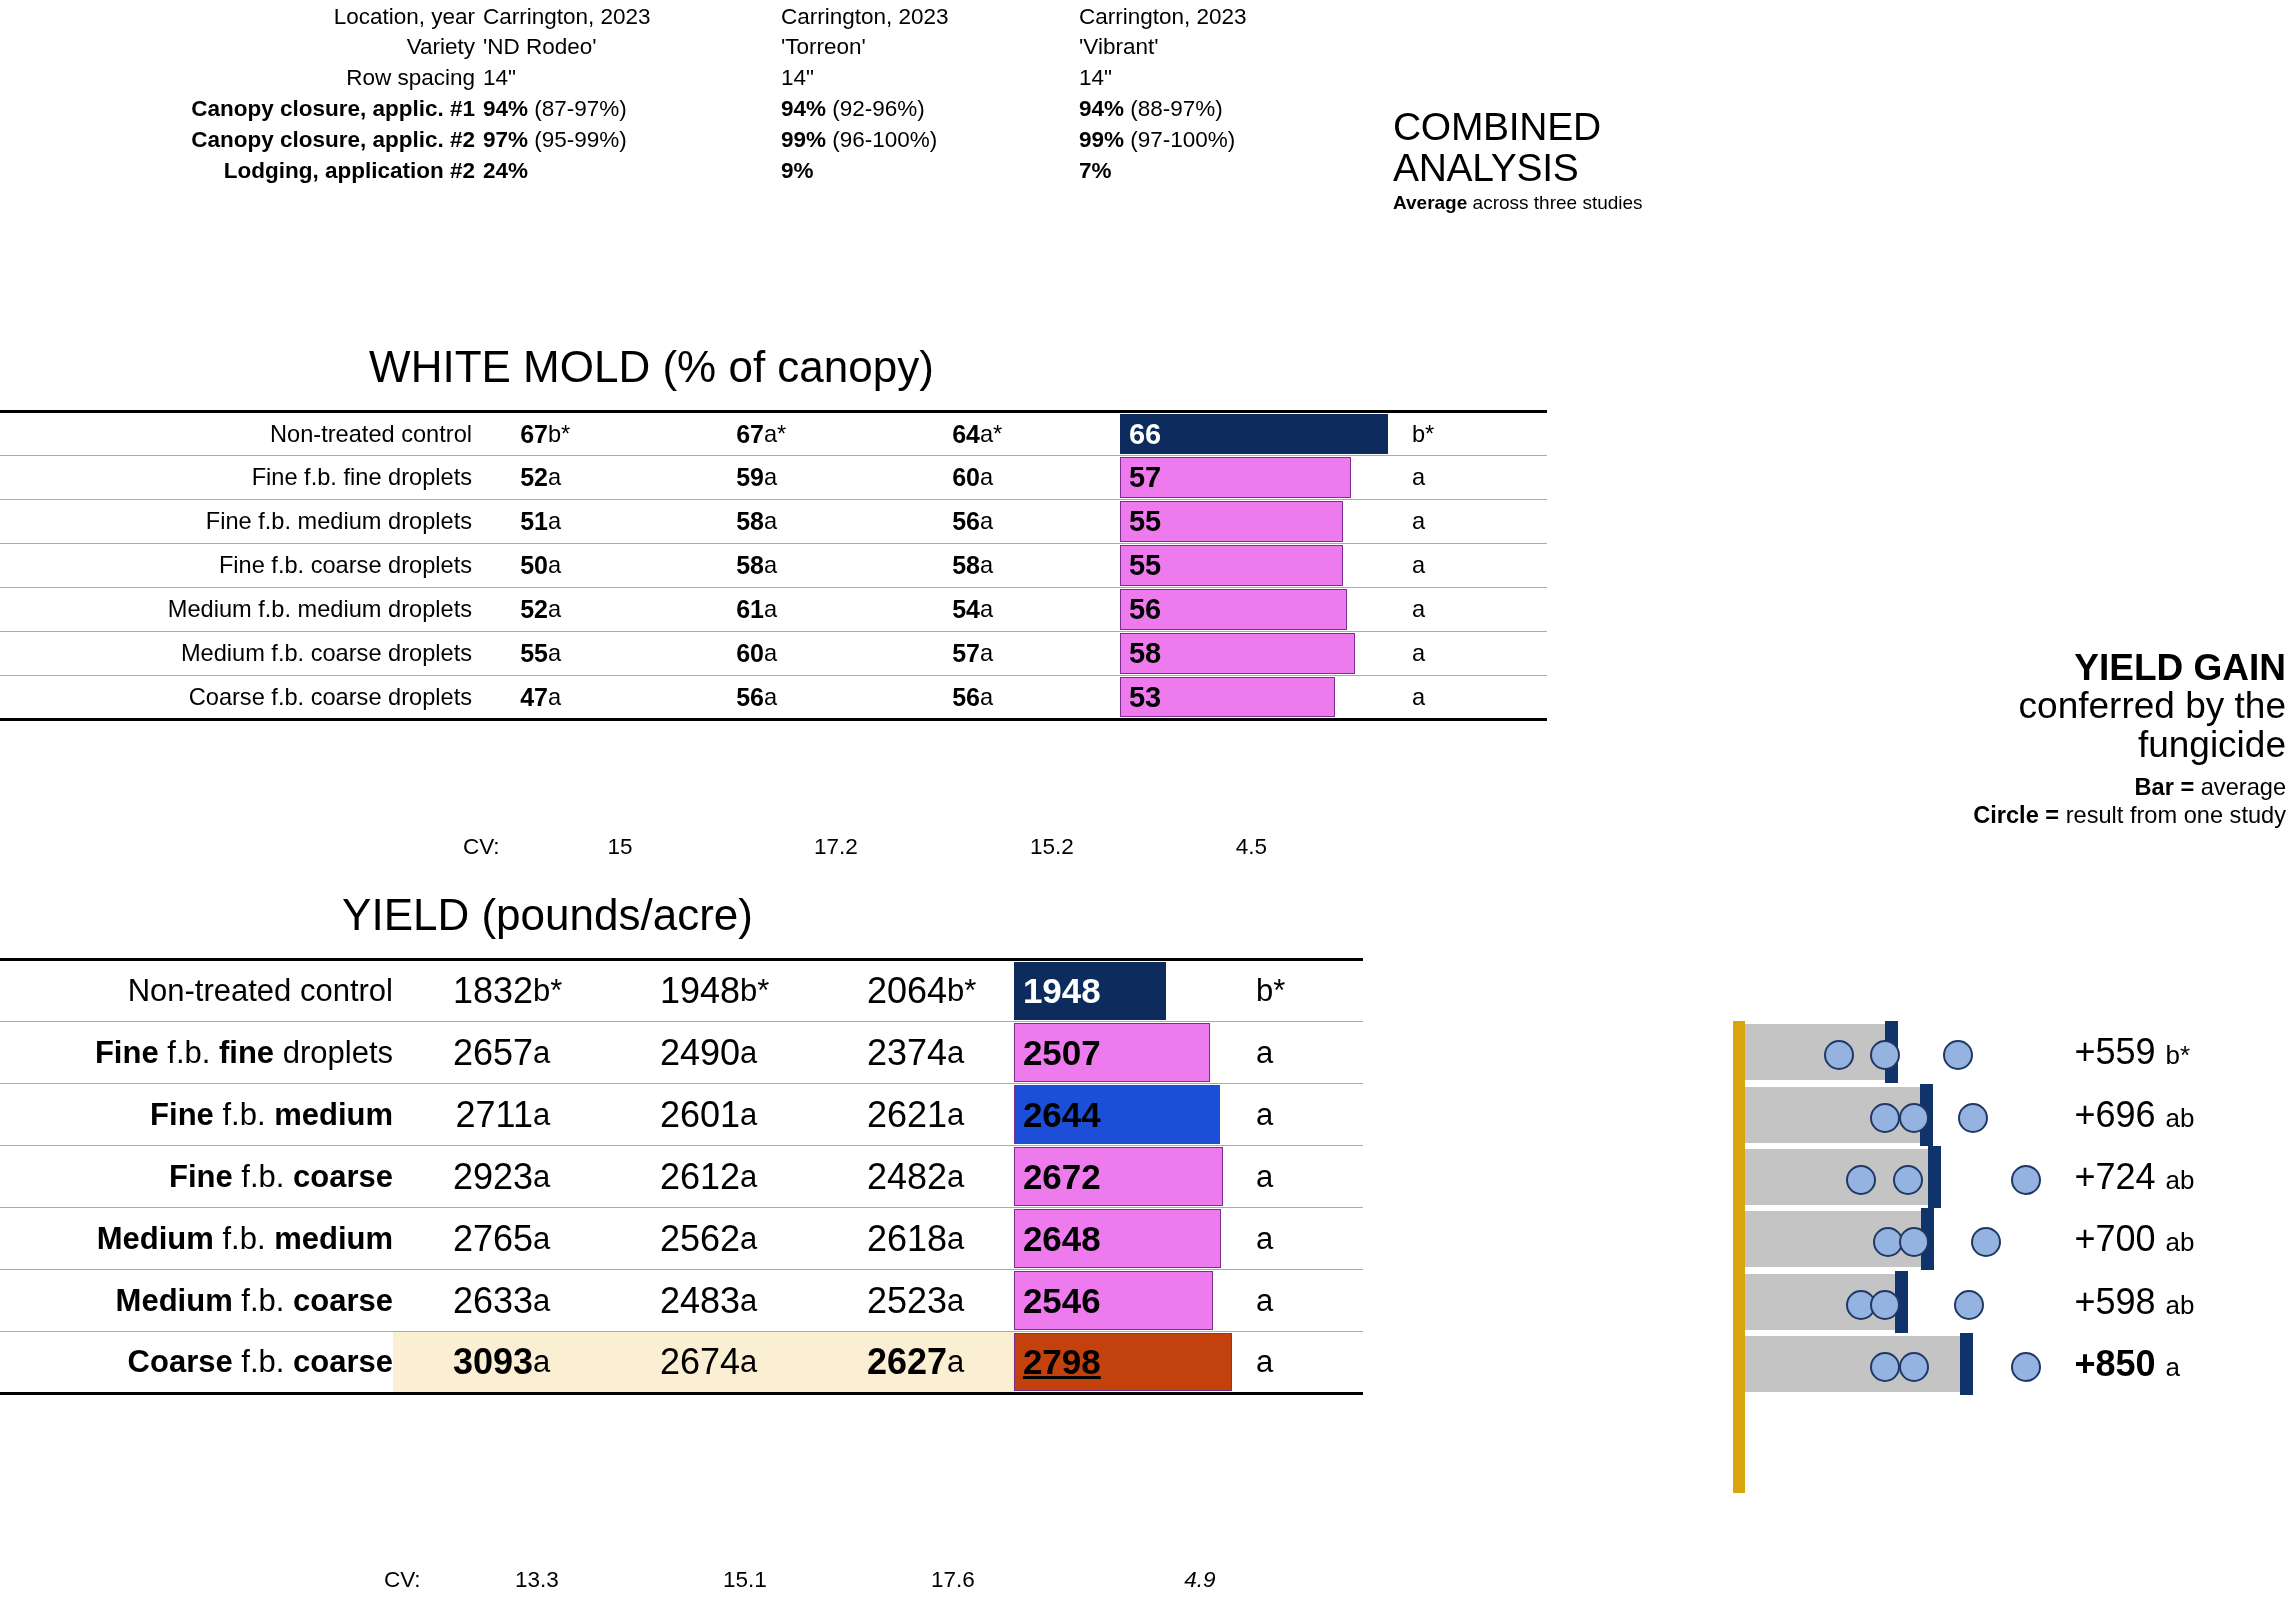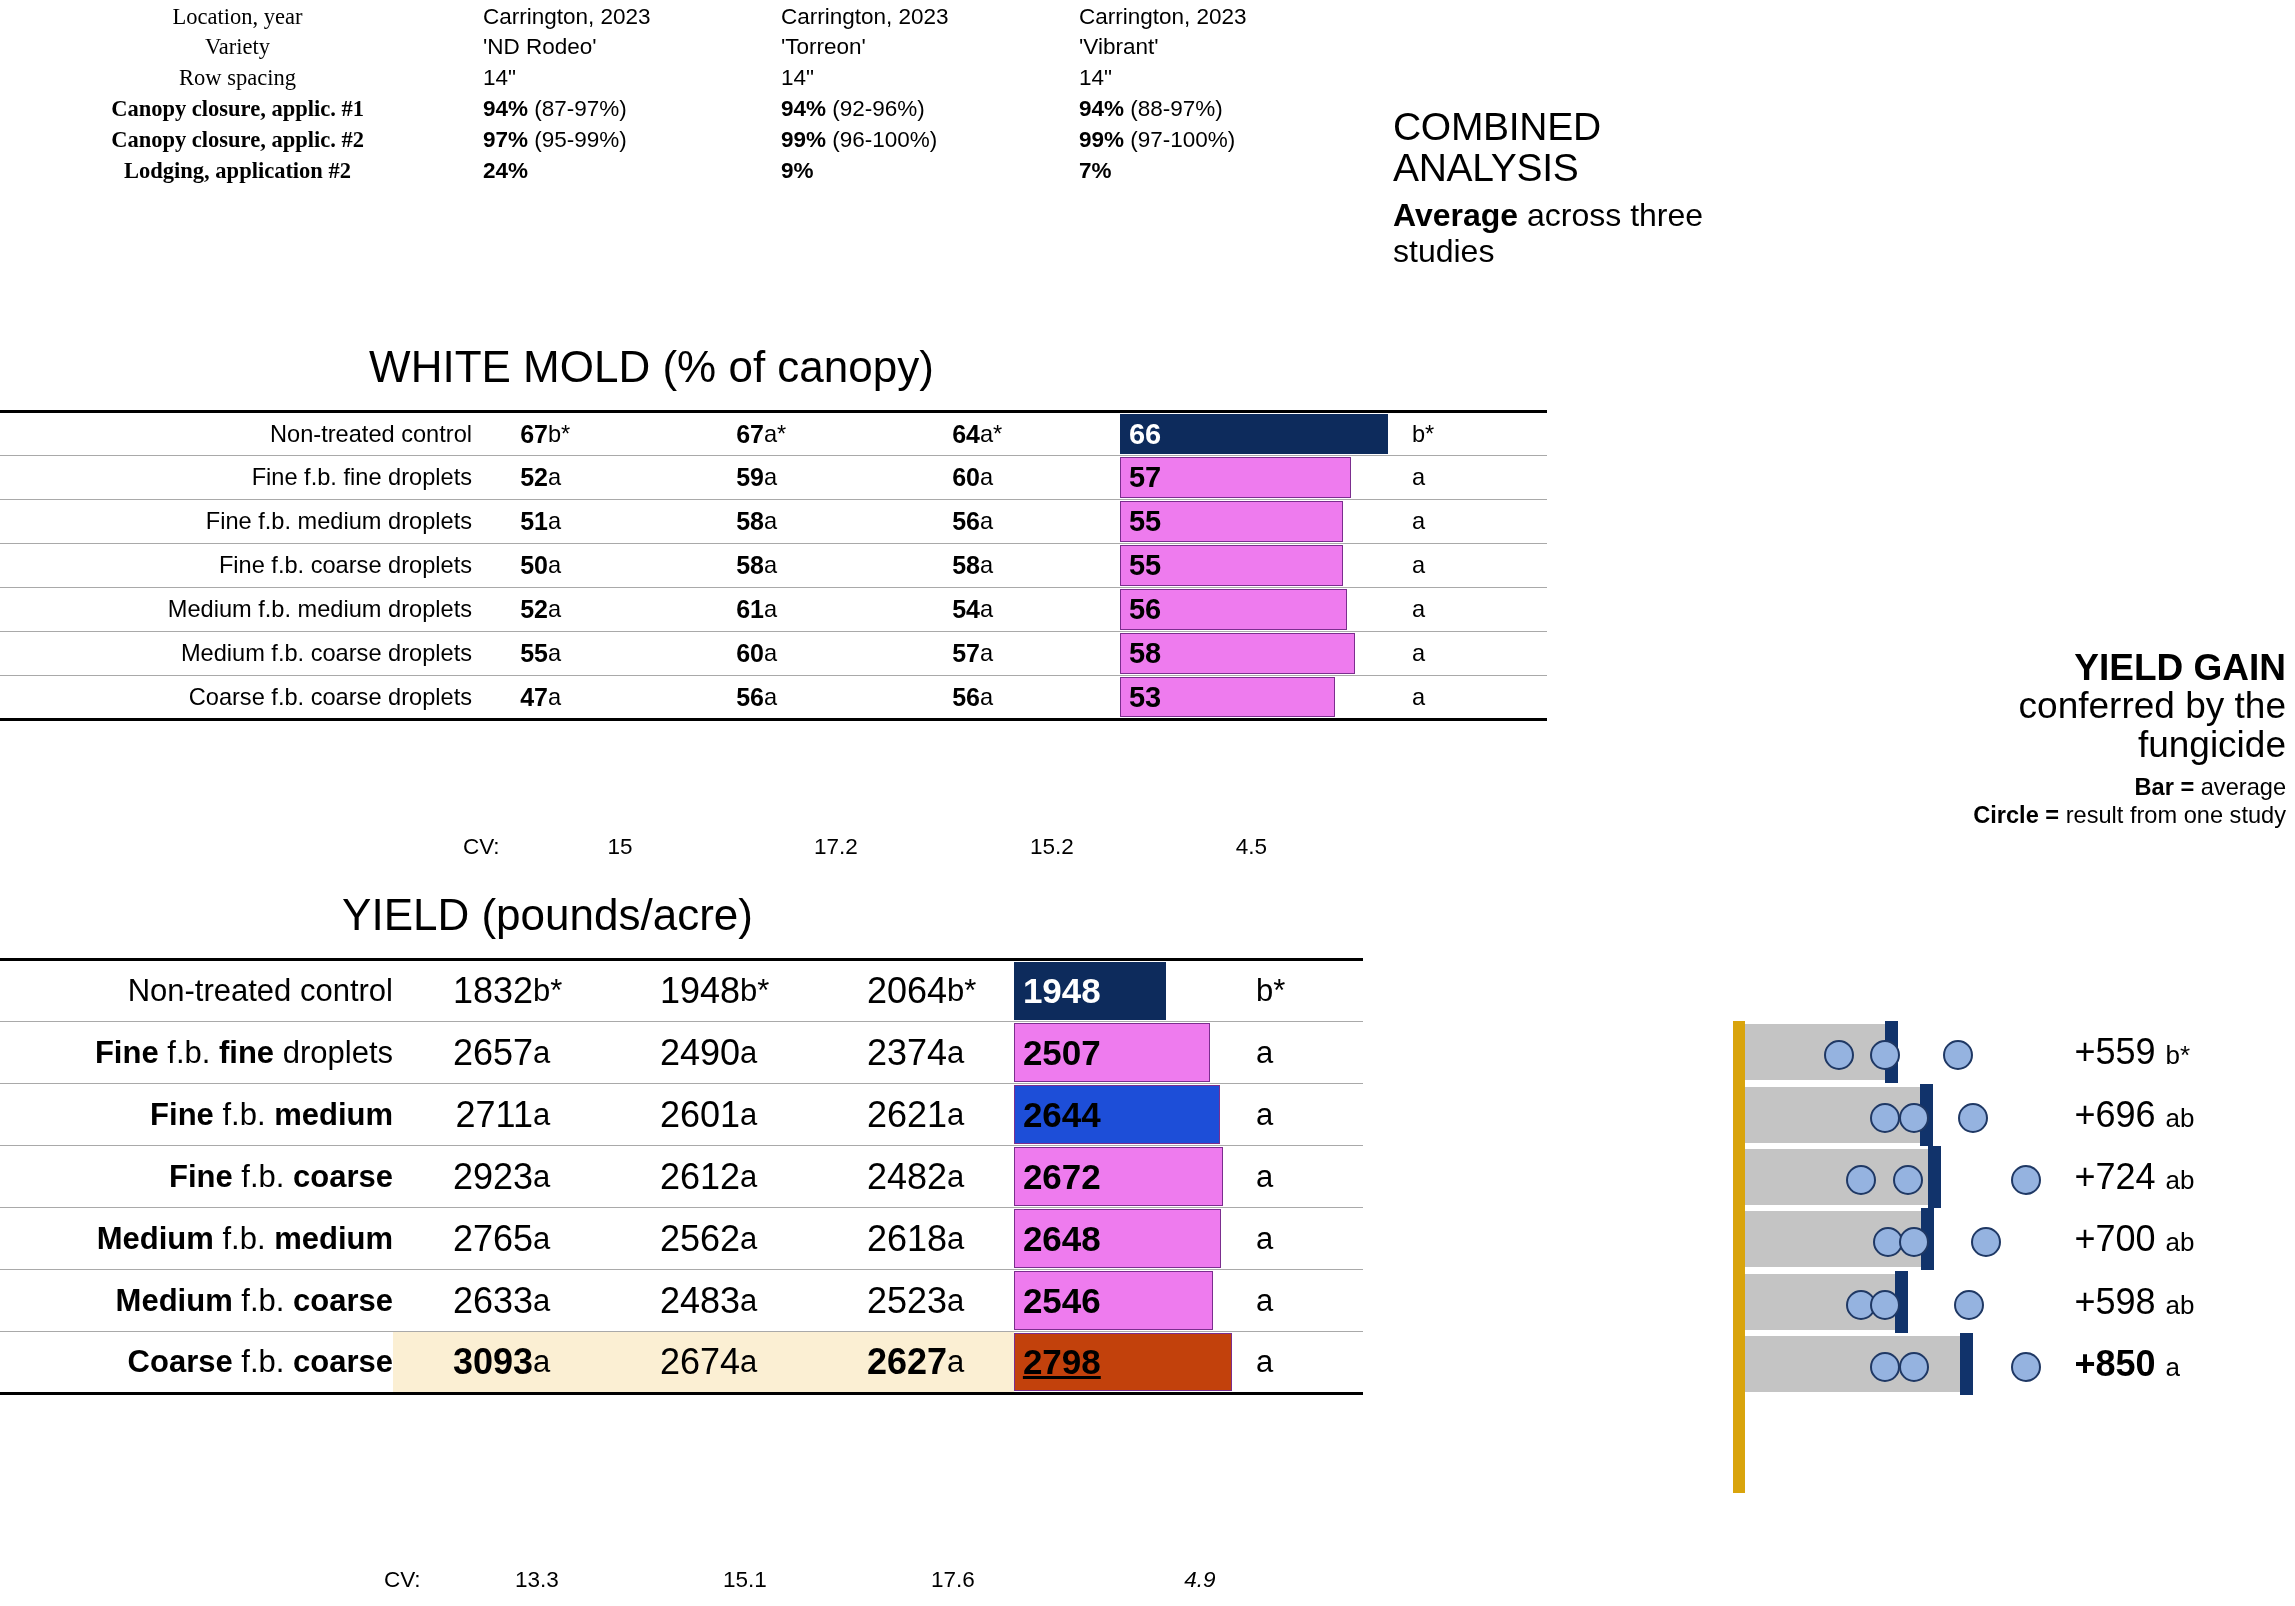--- a/index.html
+++ b/index.html
@@ -14,29 +14,29 @@
 
   
   .b{ font-weight:bold; }
 
   
   #meta{
     position:absolute; left:0; top:4.5px; width:1376px;
   }
   #meta table{ border-collapse:collapse; width:100%; table-layout:fixed; }
   #meta td{ vertical-align:top; padding:0 0 6.7px 0; font-size:22.5px; line-height:1.08; }
-  #meta td.lab{ width:483px; text-align:center; padding-right:7.9px; white-space:nowrap;font-family:Liberation Serif, serif; }
+  #meta td.lab{ width:483px; text-align:right; padding-right:7.9px; white-space:nowrap; }
   #meta td.col{ width:298px; padding-right:6.7px; white-space:nowrap; }
 
   
   #combined{
     position:absolute; left:1393px; top:107px; width:348px;
   }
   #combined .ttl{ font-size:39px; line-height:1.05; letter-spacing:-0.3px; }
-  #combined .sub{ font-size:32px; line-height:1.12; margin-top:9px; }
+  #combined .sub{ font-size:19px; line-height:1.12; margin-top:3px; }
 
   
   #gaincap{
     position:absolute; left:1842px; top:649px; width:444px; text-align:right;
   }
   #gaincap .g1{ font-size:37px; font-weight:bold; line-height:1.04; }
   #gaincap .g2{ font-size:37px; line-height:1.04; }
   #gaincap .g3{ font-size:23.6px; line-height:1.15; margin-top:10px; }
 
   

